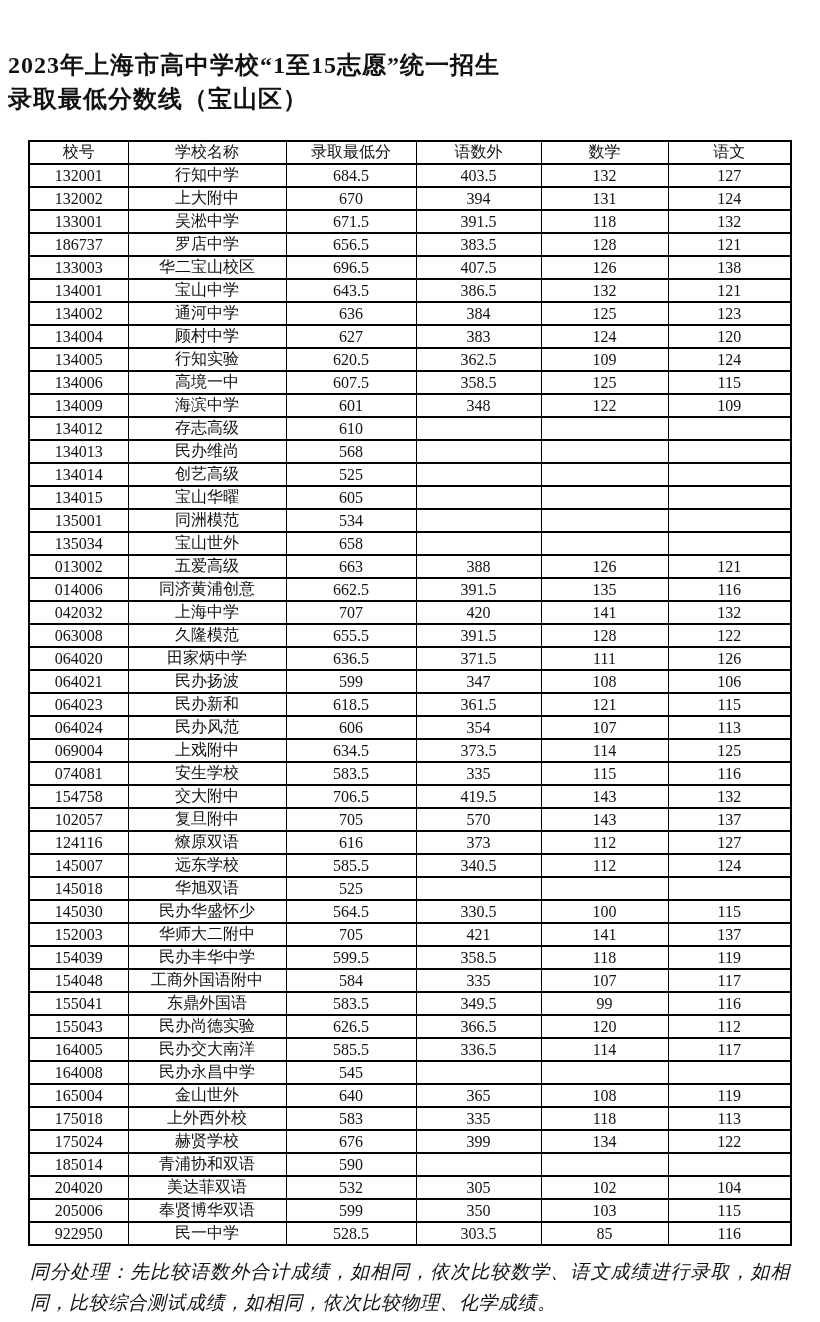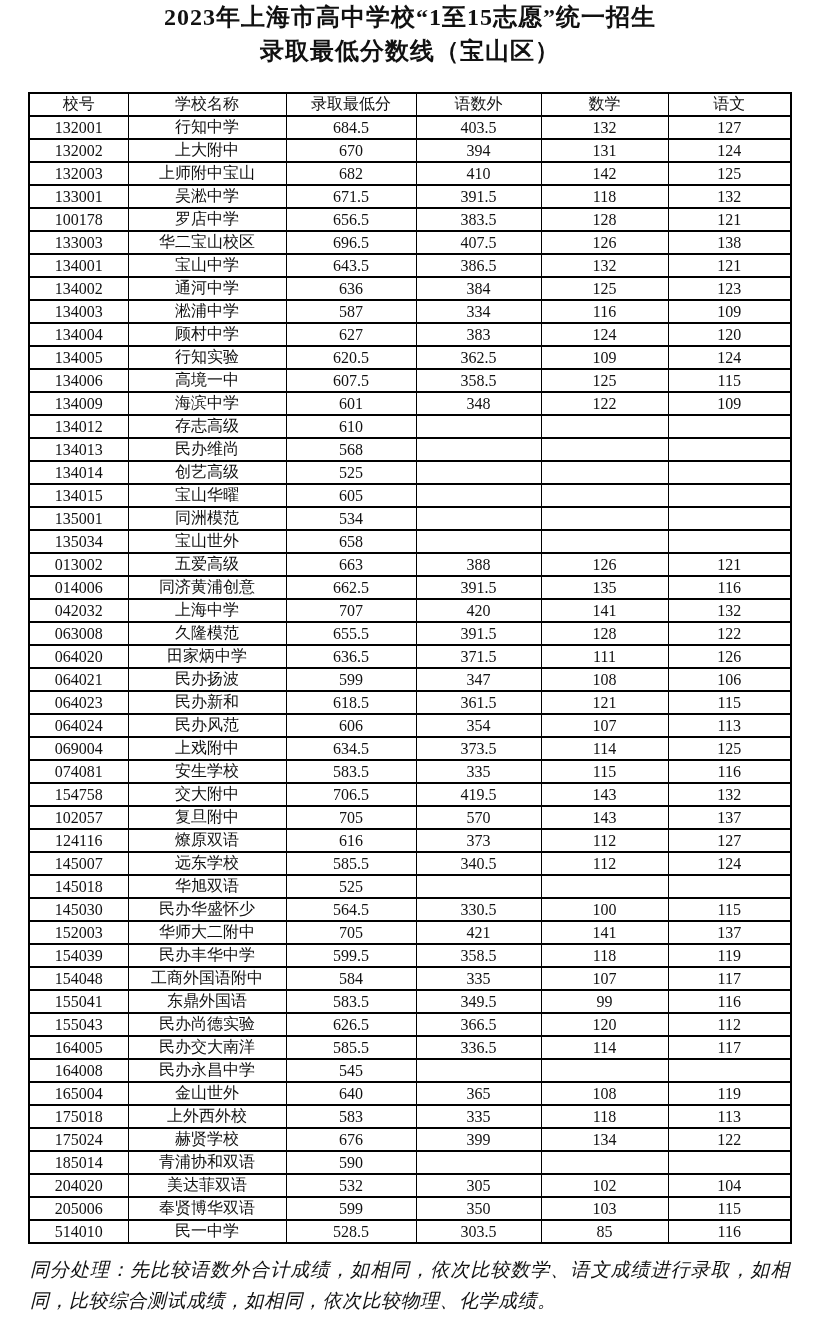--- a/index.html
+++ b/index.html
@@ -14,22 +14,22 @@
     color: #111111;
     overflow: hidden;
   }
   .page {
     position: relative;
     width: 820px;
     height: 1322px;
     box-sizing: border-box;
   }
   .doc-title {
-    margin: 0;
-    text-align: center;
+    margin: 8px;
+    padding-top: 40px;
     font-size: 24px;
     line-height: 34px;
     font-weight: bold;
     letter-spacing: 1px;
   }
   table.scores {
     margin: 24px 0 0 28px;
     width: 762px;
     border-collapse: collapse;
     table-layout: fixed;
@@ -99,37 +99,29 @@
         </tr>
         <tr>
           <td>132002</td>
           <td>上大附中</td>
           <td>670</td>
           <td>394</td>
           <td>131</td>
           <td>124</td>
         </tr>
         <tr>
-          <td>132003</td>
-          <td>上师附中宝山</td>
-          <td>682</td>
-          <td>410</td>
-          <td>142</td>
-          <td>125</td>
-        </tr>
-        <tr>
           <td>133001</td>
           <td>吴淞中学</td>
           <td>671.5</td>
           <td>391.5</td>
           <td>118</td>
           <td>132</td>
         </tr>
         <tr>
-          <td>100178</td>
+          <td>186737</td>
           <td>罗店中学</td>
           <td>656.5</td>
           <td>383.5</td>
           <td>128</td>
           <td>121</td>
         </tr>
         <tr>
           <td>133003</td>
           <td>华二宝山校区</td>
           <td>696.5</td>
@@ -147,28 +139,20 @@
         </tr>
         <tr>
           <td>134002</td>
           <td>通河中学</td>
           <td>636</td>
           <td>384</td>
           <td>125</td>
           <td>123</td>
         </tr>
         <tr>
-          <td>134003</td>
-          <td>淞浦中学</td>
-          <td>587</td>
-          <td>334</td>
-          <td>116</td>
-          <td>109</td>
-        </tr>
-        <tr>
           <td>134004</td>
           <td>顾村中学</td>
           <td>627</td>
           <td>383</td>
           <td>124</td>
           <td>120</td>
         </tr>
         <tr>
           <td>134005</td>
           <td>行知实验</td>
@@ -467,21 +451,21 @@
         </tr>
         <tr>
           <td>205006</td>
           <td>奉贤博华双语</td>
           <td>599</td>
           <td>350</td>
           <td>103</td>
           <td>115</td>
         </tr>
         <tr>
-          <td>514010</td>
+          <td>922950</td>
           <td>民一中学</td>
           <td>528.5</td>
           <td>303.5</td>
           <td>85</td>
           <td>116</td>
         </tr>
       </tbody>
   </table>
 
   <p class="footnote">同分处理：先比较语数外合计成绩，如相同，依次比较数学、语文成绩进行录取，如相同，比较综合测试成绩，如相同，依次比较物理、化学成绩。</p>

